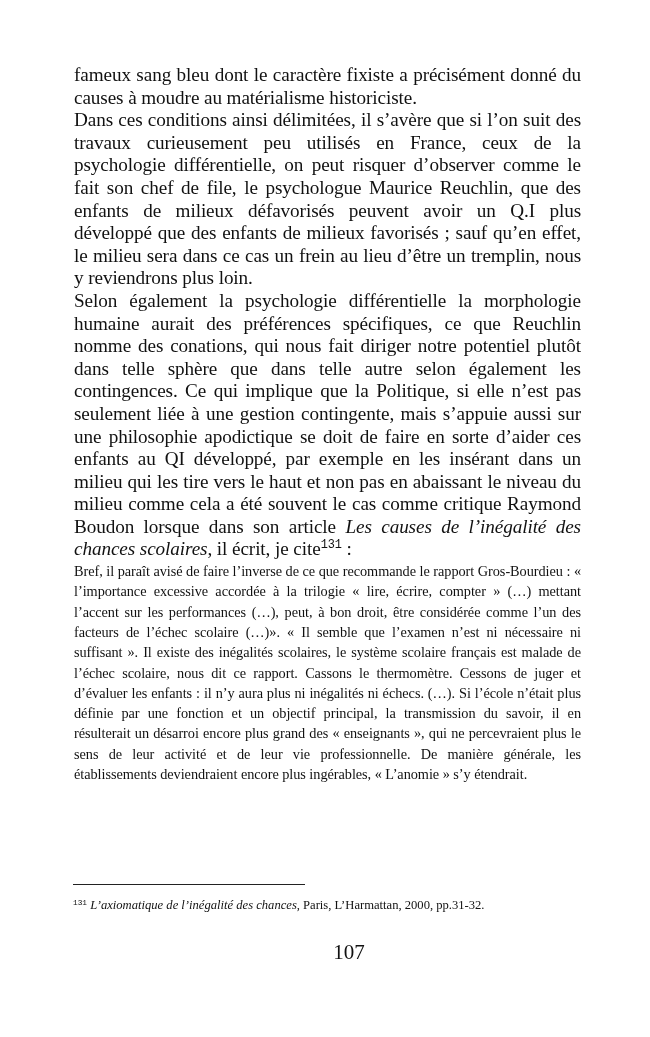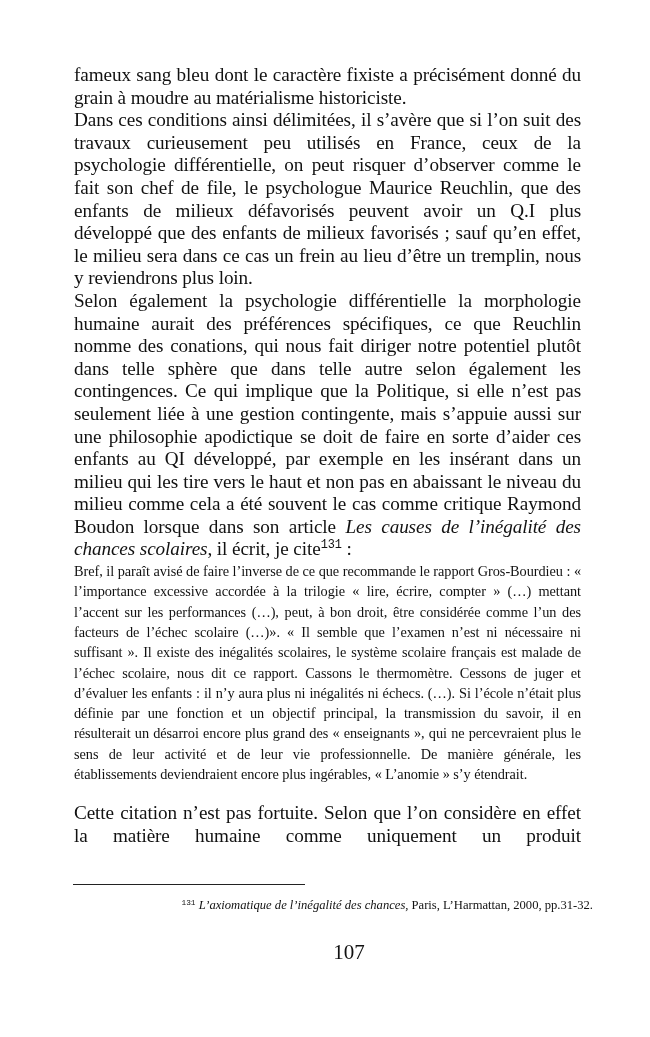--- a/index.html
+++ b/index.html
@@ -55,21 +55,20 @@
       background: #222222;
     }
     .footnote {
       position: absolute;
       left: 73px;
       top: 897px;
       width: 520px;
       font-size: 12.6px;
       line-height: 16px;
       white-space: nowrap;
-      text-align: right;
     }
     .footnote sup, .body-text sup {
       font-size: 0.62em;
       vertical-align: 0.55em;
       line-height: 0;
       font-family: Liberation Mono, monospace;
     }
     .page-number {
       position: absolute;
       left: 0;
@@ -80,32 +79,29 @@
       line-height: 18px;
       margin-left: 24px;
     }
     em { font-style: italic; }
   </style>
 </head>
 <body>
 
 <div class="page">
   <div class="body-text">
-    <p>fameux sang bleu dont le caractère fixiste a précisément donné du grain à moudre au matérialisme historiciste.</p>
+    <p>fameux sang bleu dont le caractère fixiste a précisément donné du causes à moudre au matérialisme historiciste.</p>
     <p>Dans ces conditions ainsi délimitées, il s’avère que si l’on suit des travaux curieusement peu utilisés en France, ceux de la psychologie différentielle, on peut risquer d’observer comme le fait son chef de file, le psychologue Maurice Reuchlin, que des enfants de milieux défavorisés peuvent avoir un Q.I plus développé que des enfants de milieux favorisés ; sauf qu’en effet, le milieu sera dans ce cas un frein au lieu d’être un tremplin,  nous y reviendrons plus loin.</p>
     <p><span>Selon également la psychologie différentielle la morphologie humaine aurait des préférences spécifiques, ce que Reuchlin nomme des conations, qui nous fait diriger notre potentiel plutôt dans telle sphère que dans telle autre selon également les contingences. Ce qui implique que la Politique, si elle n’est pas seulement liée à une gestion contingente, mais s’appuie aussi sur une philosophie apodictique se doit de faire en sorte d’aider ces enfants au QI développé, par exemple en les insérant dans un milieu qui les tire vers le haut et non pas en abaissant le niveau du milieu comme cela a été souvent le cas comme critique Raymond Boudon lorsque dans son article </span><em>Les causes de l’inégalité des chances scolaires</em><span>, il écrit, je cite</span><sup>131</sup><span> :</span></p>
   </div>
 
   <div class="quote">
     <p>Bref, il paraît avisé de faire l’inverse de ce que recommande le rapport Gros-Bourdieu : « l’importance excessive accordée à la trilogie  « lire, écrire, compter » (…) mettant l’accent sur les performances (…), peut, à bon droit, être considérée comme l’un des facteurs de l’échec scolaire (…)». « Il semble que l’examen n’est ni nécessaire ni suffisant ». Il existe des inégalités scolaires, le système scolaire français est malade de l’échec scolaire, nous dit ce rapport. Cassons le thermomètre. Cessons de juger et d’évaluer les enfants : il n’y aura plus ni inégalités ni échecs. (…). Si l’école n’était plus définie par une fonction et un objectif principal, la transmission du savoir, il en résulterait un désarroi encore plus grand des « enseignants », qui ne percevraient plus le sens de leur activité et de leur vie professionnelle. De manière générale, les établissements deviendraient encore plus ingérables, « L’anomie » s’y étendrait.</p>
   </div>
 
-  <div class="after-quote">
-    <p>Cette citation n’est pas fortuite. Selon que l’on considère en effet la matière humaine comme uniquement un produit</p>
-  </div>
 </div>
 
 <div class="footnote-rule"></div>
 
 <div class="footnote">
   <sup>131</sup>
   <em>L’axiomatique de l’inégalité des chances</em><span>, Paris, L’Harmattan, 2000, pp.31-32.</span>
 </div>
 
 <div class="page-number">107</div>

